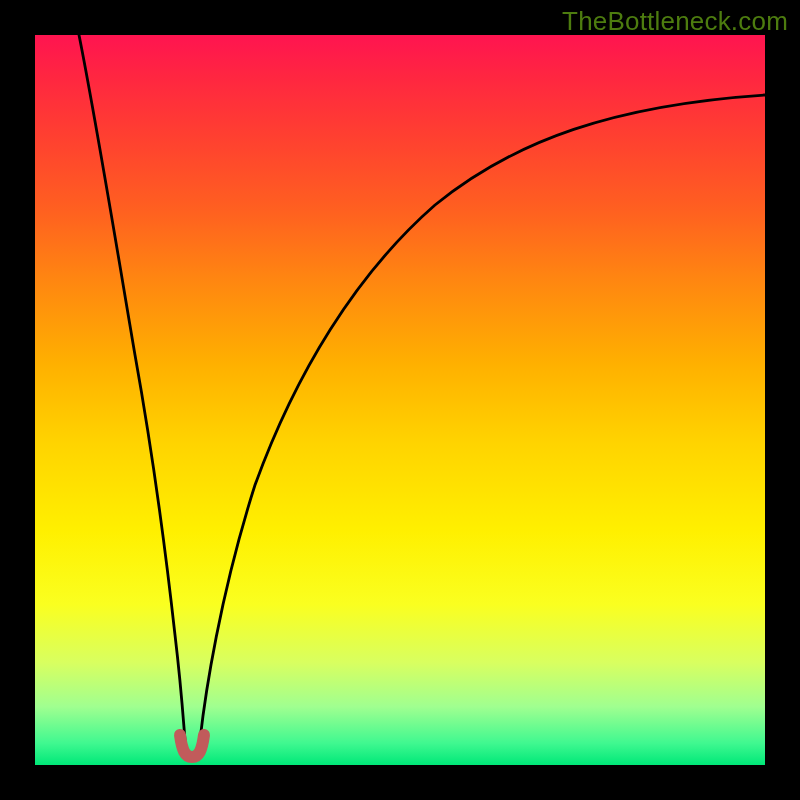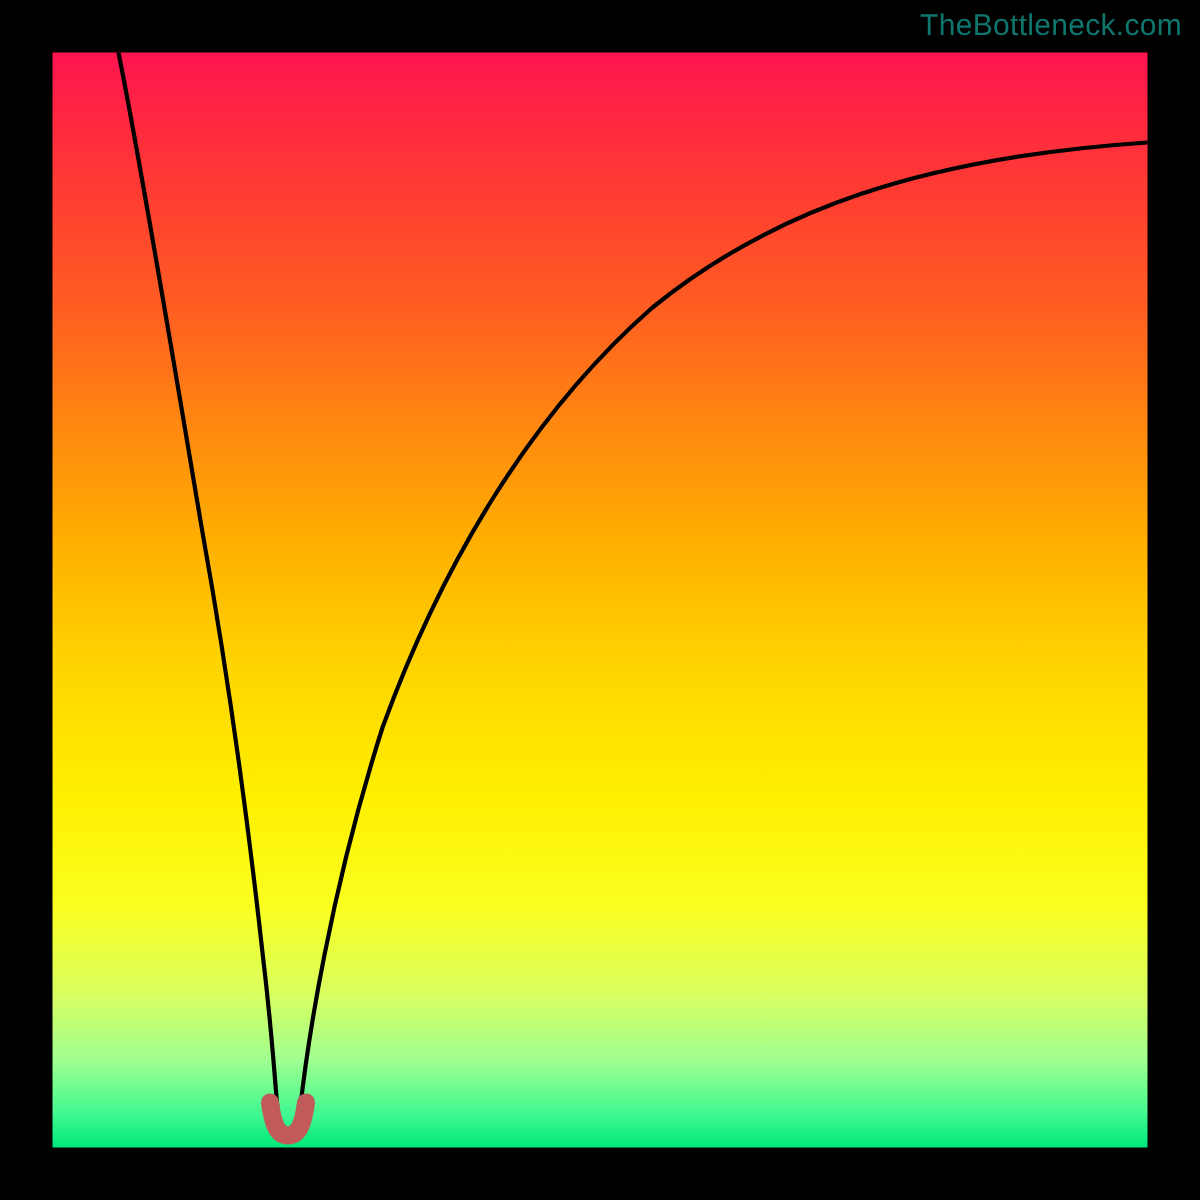--- a/index.html
+++ b/index.html
@@ -44,22 +44,22 @@
     position: absolute;
     top: 0;
     left: 0;
     width: 730px;
     height: 730px;
   }
   .watermark {
     position: absolute;
     top: 6px;
     right: 12px;
-    color: #0f766e;
-    font-size: 20px;
+    color: #4d7c0f;
+    font-size: 26px;
     font-weight: 400;
     letter-spacing: 0.2px;
   }
 </style>
 </head>
 <body>
 
 <div class="frame">
   <div class="watermark">TheBottleneck.com</div>
   <div class="plot">

